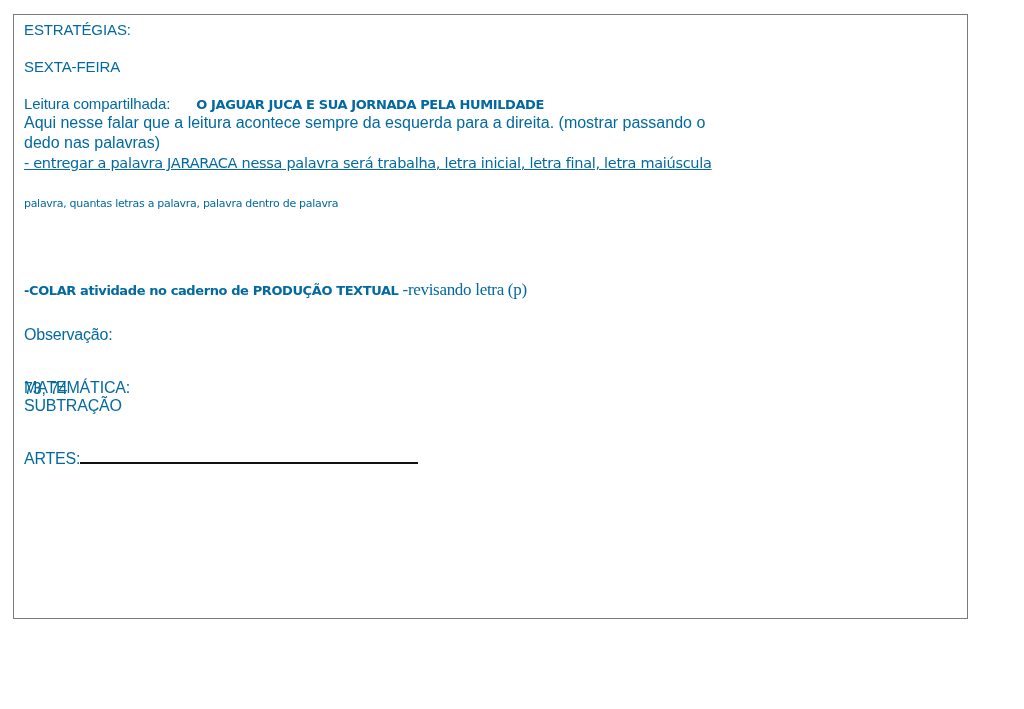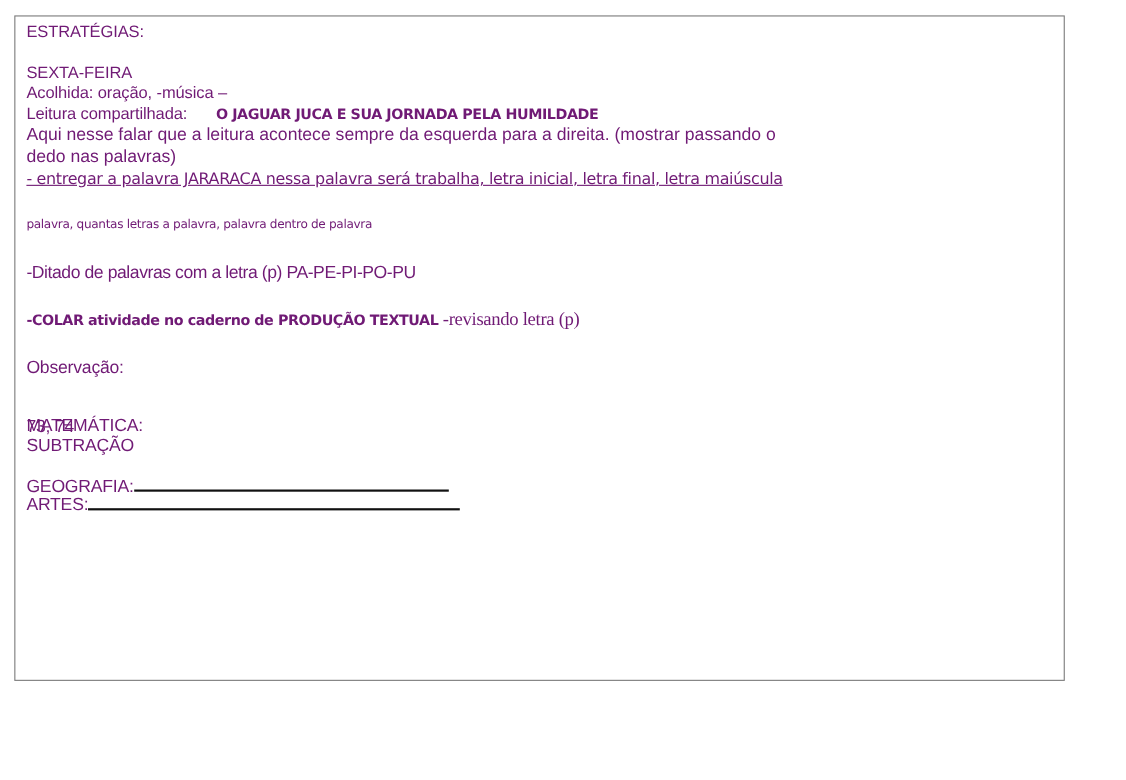--- a/index.html
+++ b/index.html
@@ -23,21 +23,21 @@
       width: 955px;
       height: 605px;
       border: 1.5px solid #7a7a7a;
       box-sizing: border-box;
       background: #ffffff;
     }
     .line {
       position: absolute;
       left: 10px;
       white-space: nowrap;
-      color: #701a75;
+      color: #0369a1;
     }
     .arial {
       font-family: "Liberation Sans", sans-serif;
       font-size: 15px;
       letter-spacing: -0.1px;
     }
     .arial-sm {
       font-family: "Liberation Sans", sans-serif;
       font-size: 16px;
       letter-spacing: -0.2px;
@@ -72,47 +72,42 @@
   </style>
 </head>
 <body>
 
 <div class="page">
   <div class="box">
 
     <div class="line arial" style="top:6px;">ESTRATÉGIAS:</div>
 
     <div class="line arial" style="top:43px;">SEXTA-FEIRA</div>
-    <div class="line arial" style="top:61px;">Acolhida: oração, -música –</div>
 
     <div class="line arial" style="top:80px;">
       <span>Leitura compartilhada:</span>
       <span class="calibri-bold" style="margin-left:22px;margin-top:42px;">O JAGUAR JUCA E SUA JORNADA PELA HUMILDADE</span>
     </div>
 
     <div class="line arial" style="top:99px; font-size:16px; letter-spacing:0px;">Aqui nesse falar que a leitura acontece sempre da esquerda para a direita. (mostrar passando o</div>
     <div class="line arial" style="top:119px; font-size:16px; letter-spacing:0px;">dedo nas palavras)</div>
 
     <div class="line aptos" style="top:140px; font-size:14.5px;text-decoration:underline;"> - entregar  a  palavra JARARACA nessa palavra será trabalha, letra inicial, letra final, letra maiúscula</div>
     <div class="line aptos" style="top:182px; font-size:11px;">palavra, quantas letras a palavra, palavra dentro de palavra</div>
 
-    <div class="line arial-narrow" style="top:225px; font-size:16px;">-Ditado de palavras com a letra (p) PA-PE-PI-PO-PU</div>
 
     <div class="line" style="top:265px;">
       <span class="calibri-bold">-COLAR atividade no caderno de PRODUÇÃO TEXTUAL</span>
       <span class="condensed-lg"> -revisando letra (p)</span>
     </div>
 
     <div class="line arial-sm" style="top:311px;">Observação:</div>
 
     <div class="line arial-sm" style="top:364px;">MATEMÁTICA:</div>
     <div class="line arial-sm" style="top:365px;">73, 74</div>
     <div class="line arial-sm" style="top:382px;">SUBTRAÇÃO</div>
 
-    <div class="line arial-sm" style="top:418px;">
-      <span>GEOGRAFIA:</span><span class="blank" style="width:286px;"></span>
-    </div>
     <div class="line arial-sm" style="top:435px;">
       <span>ARTES:</span><span class="blank" style="width:338px;"></span>
     </div>
 
   </div>
 </div>
 
 </body></html>

